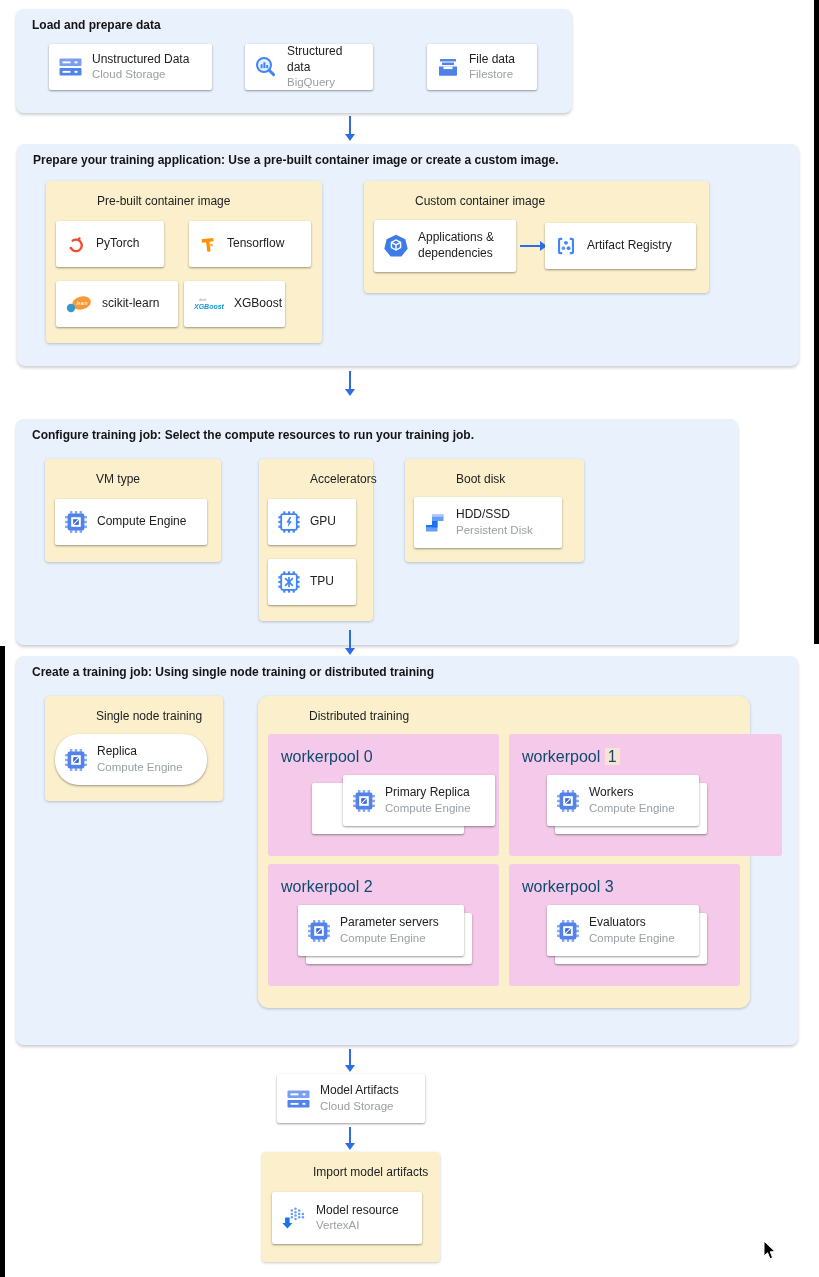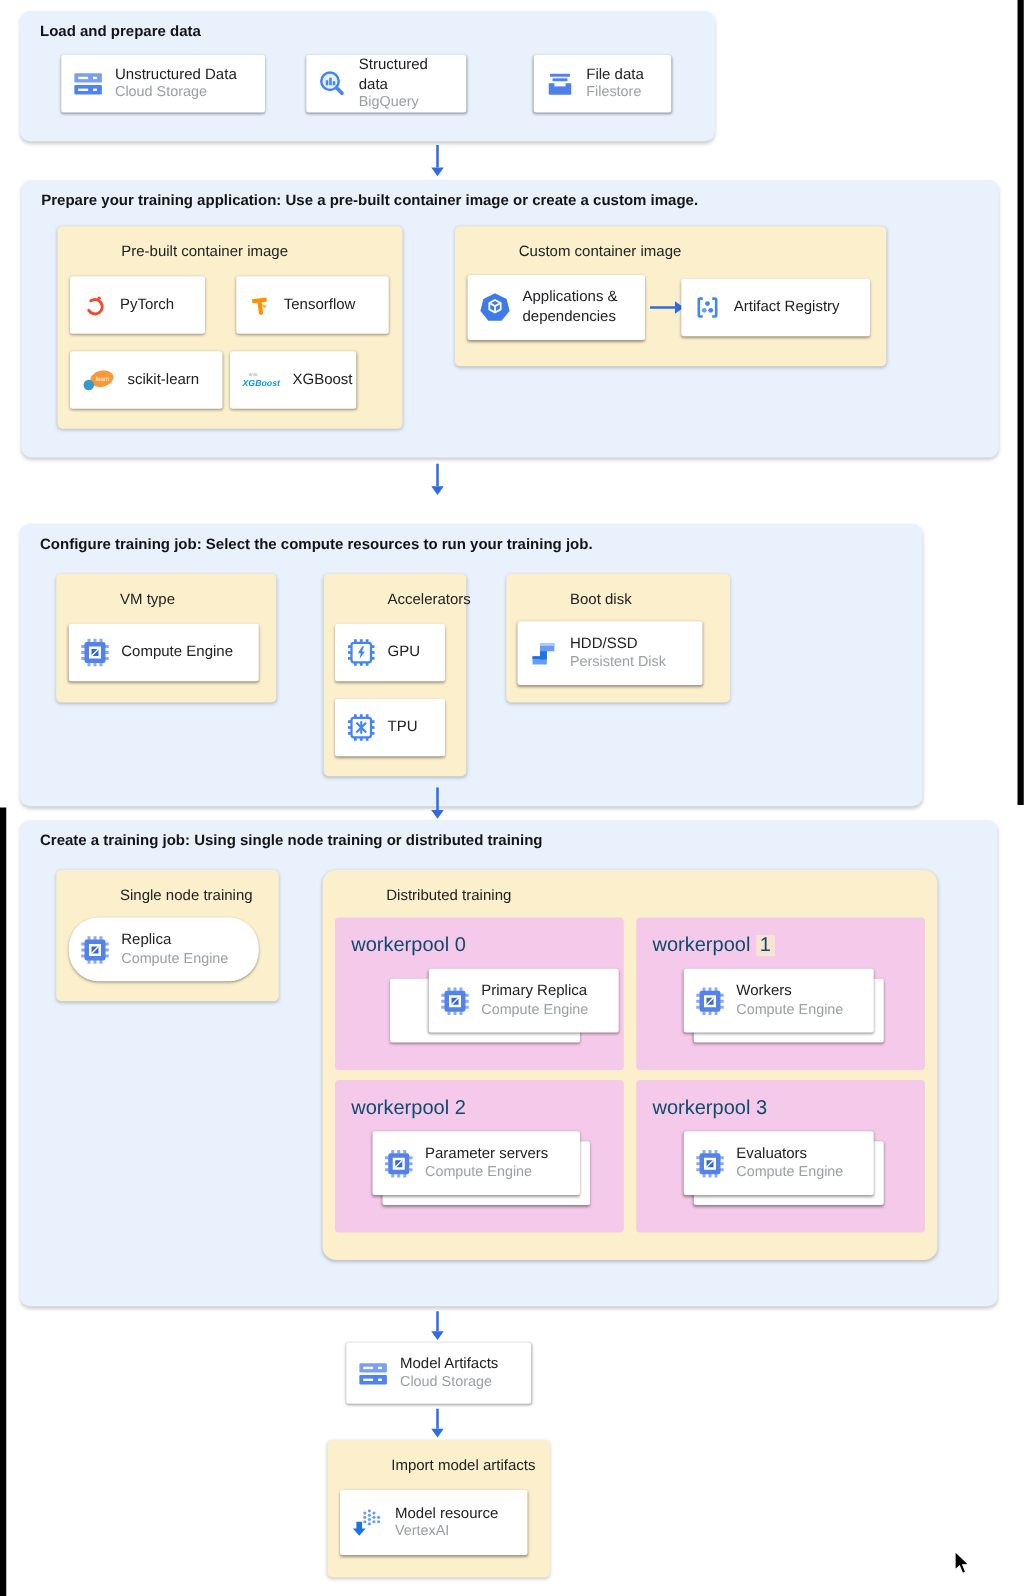--- a/index.html
+++ b/index.html
@@ -359,21 +359,21 @@
               <path d="M9.2 14.8 L14.8 9.2" stroke="#fff" stroke-width="1.1"></path>
             </svg>
         </div>
         <div class="tx">
             <div class="t">Primary Replica</div>
           <div class="s">Compute Engine</div>
           </div>
       </div>
     </div>
 
-    <div class="pinkbox" style="left:251px;top:38px;width:231px;height:122px;">
+    <div class="pinkbox" style="left:251px;top:38px;width:231px;height:122px;padding-left:42px;">
       <div class="pink-label"><span>workerpool</span> <span class="hl">1</span></div>
       <div class="ghost" style="left:46px;top:49px;width:152px;height:51px;"></div>
       <div class="card" style="left:38px;top:41px;width:152px;height:51px;">
         <div class="ic">
           <svg width="24" height="24" viewBox="0 0 24 24">
               <g fill="#8aabf2">
                 <rect x="6" y="1" width="2.4" height="3"></rect>
                 <rect x="10.8" y="1" width="2.4" height="3"></rect>
                 <rect x="15.6" y="1" width="2.4" height="3"></rect>
                 <rect x="6" y="20" width="2.4" height="3"></rect>

